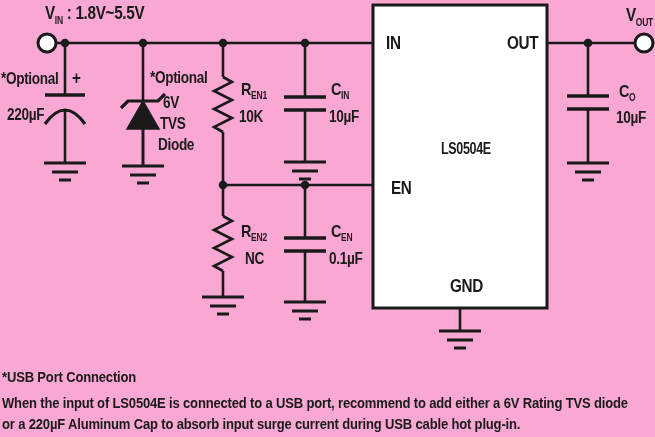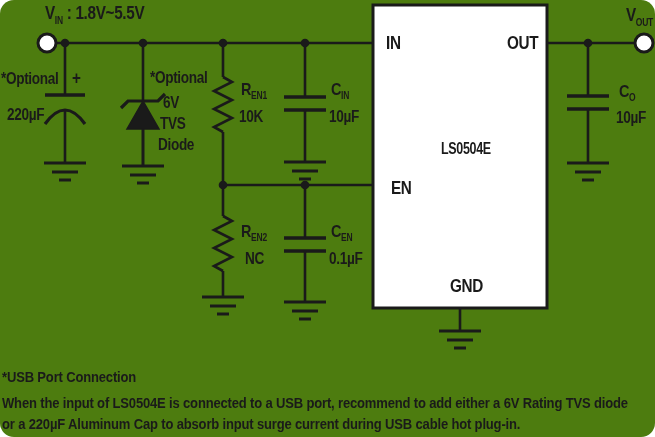--- a/index.html
+++ b/index.html
@@ -1,18 +1,18 @@
 <!DOCTYPE html>
 <html><head>
 <meta charset="utf-8">
 <style>
   html,body{margin:0;padding:0;background:#ffffff;}
   #stage{
-    position:relative;width:655px;height:437px;background:#4d7c0f;overflow:hidden;
-    font-family:"Liberation Sans",sans-serif;color:#1a1a1a;border-radius:14px;
+    position:relative;width:655px;height:437px;background:#f9a8d4;overflow:hidden;
+    font-family:"Liberation Sans",sans-serif;color:#1a1a1a;
   }
   #artwork{position:absolute;left:0;top:0;}
   .lbl{
     position:absolute;font-weight:700;font-size:17px;letter-spacing:-0.4px;
     color:#1a1a1a;white-space:nowrap;transform:scaleX(0.85);transform-origin:0 0;
     line-height:1.05;
   }
   .lbl sub{font-size:10px;letter-spacing:-0.3px;}
   .big{font-size:18px;}
   .sm{font-size:16px;}

